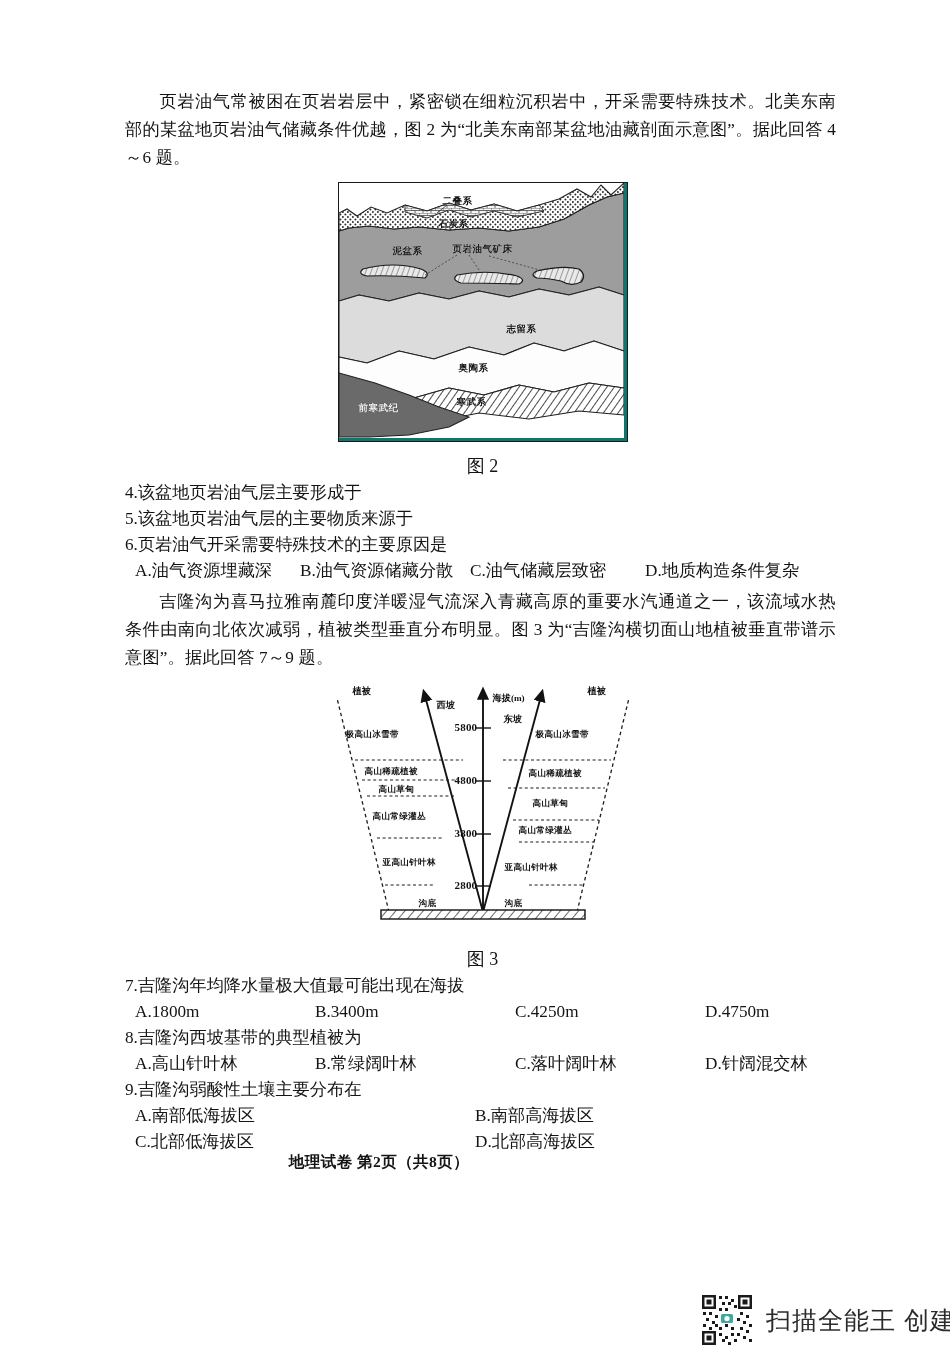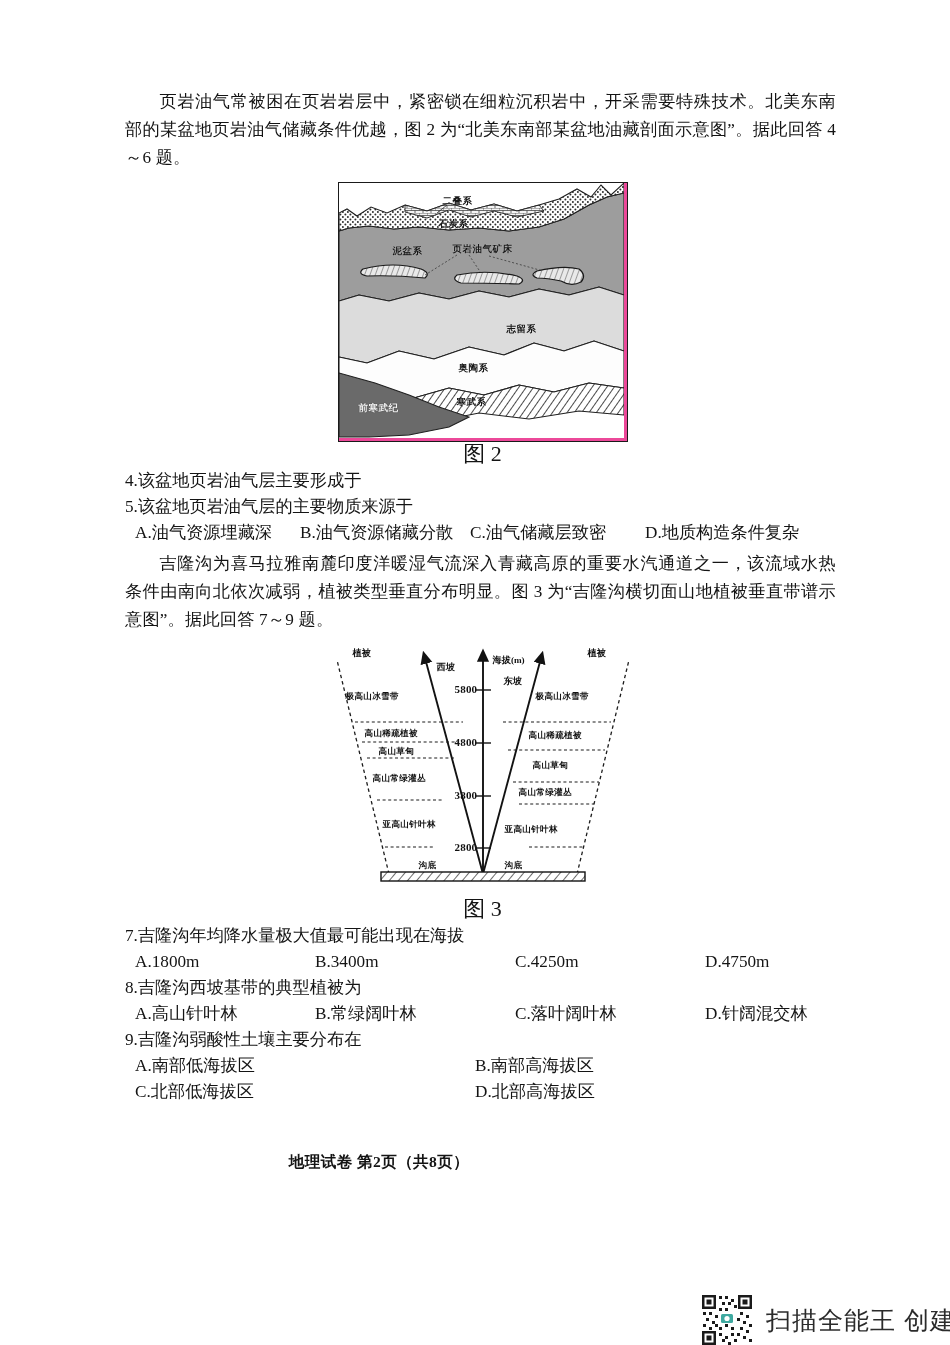--- a/index.html
+++ b/index.html
@@ -72,36 +72,36 @@
 
   .cols-two   .opt-b { left: 350px; }
 
   .two-row { height: 26px; position: relative; }
   .two-row .opt-c { left: 10px; }
   .two-row .opt-d { left: 350px; }
 
   
   .fig-caption {
     text-align: center;
-    font-size: 22px;
+    font-size: 18px;
     line-height: 24px;
-    margin: 0 0 2px 0;
+    margin: 12px 0 2px 0;
   }
 
   
   .fig2-wrap {
     margin: 10px auto 0 auto;
     width: 290px;
   }
   .fig2 {
     position: relative;
     width: 288px;
     height: 258px;
     border: 1.5px solid #1a1a1a;
-    background: #ec4899;
+    background: #0f766e;
     overflow: hidden;
   }
   .fig2 svg { display: block; }
   .f2lab {
     position: absolute;
     font-size: 9.5px;
     font-weight: bold;
     color: #161616;
     white-space: nowrap;
     font-family: "Liberation Serif", serif;
@@ -268,20 +268,21 @@
         <span class="f2lab white" style="left:20px; top:219px;">前寒武纪</span>
       </div>
     </div>
 
     <div class="fig-caption">图 2</div>
 
     <p class="q-stem">4.该盆地页岩油气层主要形成于</p>
 
     <p class="q-stem">5.该盆地页岩油气层的主要物质来源于</p>
 
+    <p class="q-stem">6.页岩油气开采需要特殊技术的主要原因是</p>
     <div class="q-options cols-tight">
       <span class="opt opt-a">A.油气资源埋藏深</span>
       <span class="opt opt-b">B.油气资源储藏分散</span>
       <span class="opt opt-c">C.油气储藏层致密</span>
       <span class="opt opt-d">D.地质构造条件复杂</span>
     </div>
 
     <p class="para" style="margin-top:4px;">吉隆沟为喜马拉雅南麓印度洋暖湿气流深入青藏高原的重要水汽通道之一，该流域水热条件由南向北依次减弱，植被类型垂直分布明显。图 3 为“吉隆沟横切面山地植被垂直带谱示意图”。据此回答 7～9 题。</p>
 
     <div class="fig3-wrap">

